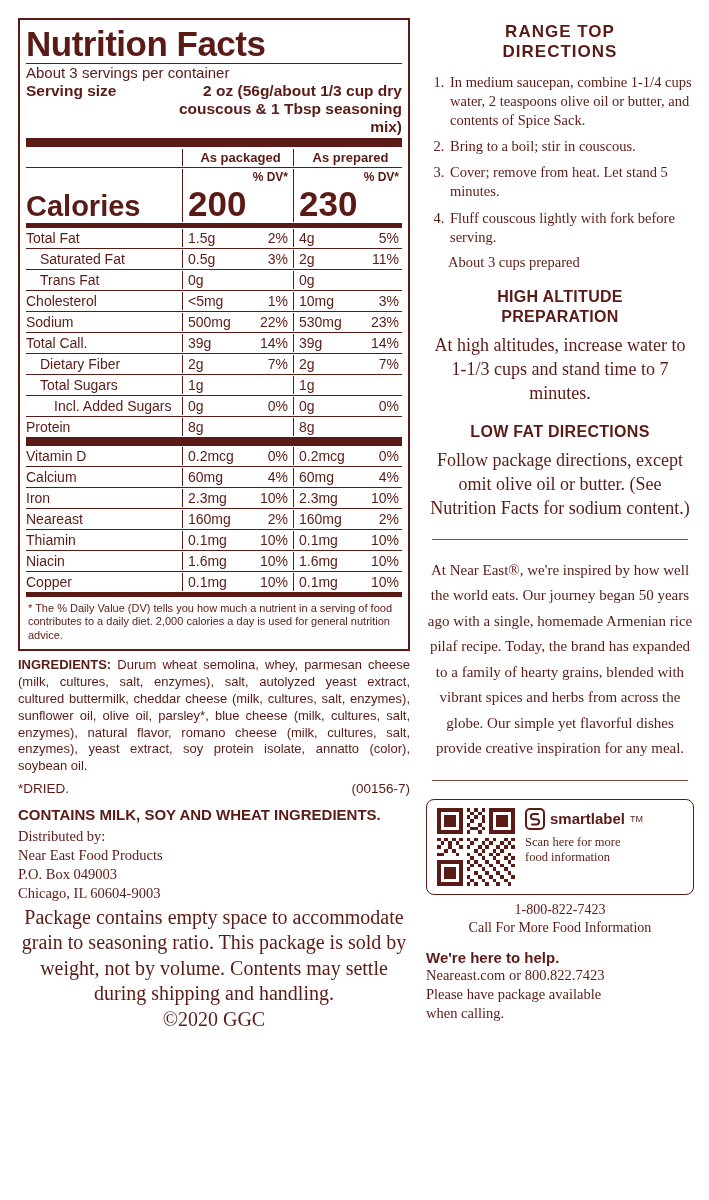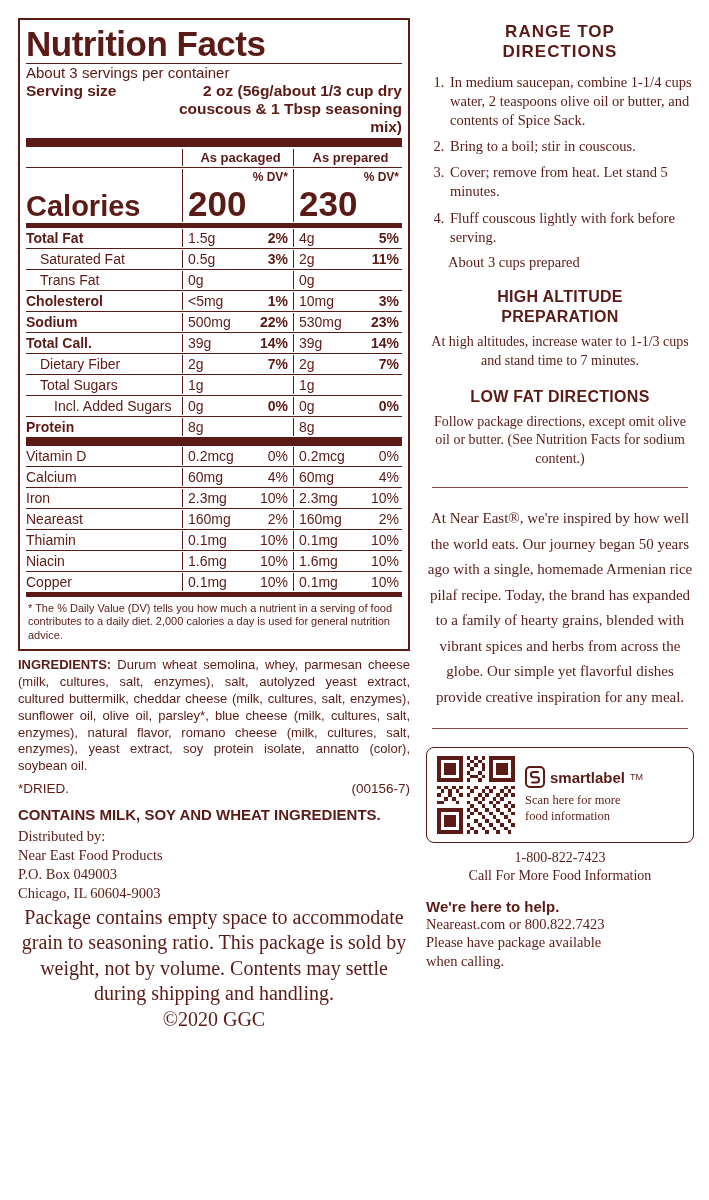--- a/index.html
+++ b/index.html
@@ -36,21 +36,21 @@
   .c-dv{width:44px;text-align:right;padding-right:5px !important;}
   .c-amt2{width:56px;padding-left:5px !important;}
   .c-dv2{width:44px;text-align:right;padding-right:3px !important;}
   .vline{border-left:1px solid #5a1a15;}
 
   .hdr-row td{font-weight:bold;font-size:13px;text-align:center;padding-bottom:2px;}
   .cal-row td{padding:0;}
   .cal-label{font-weight:bold;font-size:29px;line-height:1.0;}
   .cal-val{font-weight:bold;font-size:35px;line-height:1.0;text-align:left;padding-left:5px !important;}
   .dv-head{font-weight:bold;font-size:12px;text-align:right;}
-  .bold{font-weight:bold;}
+  .bold{font-weight:normal;}
   .ind1{padding-left:14px !important;}
   .ind2{padding-left:28px !important;}
   .sep-thick td{padding:0;}
   .barthick{height:9px;background:#5a1a15;}
   .barmed{height:5px;background:#5a1a15;}
   .barthin{height:1px;background:#5a1a15;}
 
   .footnote{font-size:11px;line-height:1.25;padding:4px 2px 2px 2px;}
 
   .ingredients{font-size:13px;line-height:1.3;text-align:justify;margin-top:6px;}
@@ -60,25 +60,25 @@
   .addr{font-size:14.5px;line-height:1.3;margin-top:4px;font-family:"Liberation Serif", serif;}
   .addr .line{display:block;}
   .legal{font-size:20px;line-height:1.28;margin-top:2px;font-family:"Liberation Serif", serif;text-align:center;}
 
   
   .r-title{font-weight:bold;font-size:17px;letter-spacing:1px;text-align:center;line-height:1.2;margin:4px 0 10px 0;}
   ol.dirs{margin:0;padding-left:22px;font-family:"Liberation Serif", serif;font-size:14.5px;line-height:1.32;}
   ol.dirs li{margin-bottom:7px;padding-left:2px;}
   .yield{font-family:"Liberation Serif", serif;font-size:14.5px;margin:2px 0 0 22px;}
   .r-h2{font-weight:bold;font-size:16px;text-align:center;line-height:1.25;margin:16px 0 6px 0;letter-spacing:.3px;}
-  .r-p{font-family:"Liberation Serif", serif;font-size:14px;line-height:1.35;text-align:center;}
+  .r-p{font-family:"Liberation Serif", serif;font-size:18px;line-height:1.35;text-align:center;}
   .hr{border-bottom:1px solid #8a4a42;margin:18px 6px;}
   .story{font-family:"Liberation Serif", serif;font-size:15px;line-height:1.7;text-align:center;}
 
-  .smart-box{border:1px solid #5a1a15;border-radius:8px;padding:8px 10px;display:flex;gap:10px;align-items:center;margin-top:15px;}
+  .smart-box{border:1px solid #5a1a15;border-radius:8px;padding:8px 10px;display:flex;gap:10px;margin-top:15px;}
   .qr{width:78px;height:78px;flex:0 0 78px;}
   .sl-right{flex:1;}
   .sl-brand{display:flex;align-items:center;gap:5px;font-size:15px;font-weight:bold;}
   .sl-tag{font-size:9px;vertical-align:super;font-weight:normal;}
   .sl-sub{font-family:"Liberation Serif", serif;font-size:12.5px;line-height:1.25;margin-top:5px;}
   .phone{font-family:"Liberation Serif", serif;font-size:14px;text-align:center;line-height:1.3;margin-top:6px;}
   .help-h{font-weight:bold;font-size:15px;margin-top:12px;}
   .help-p{font-family:"Liberation Serif", serif;font-size:14.5px;line-height:1.3;}
 </style>
 </head>

